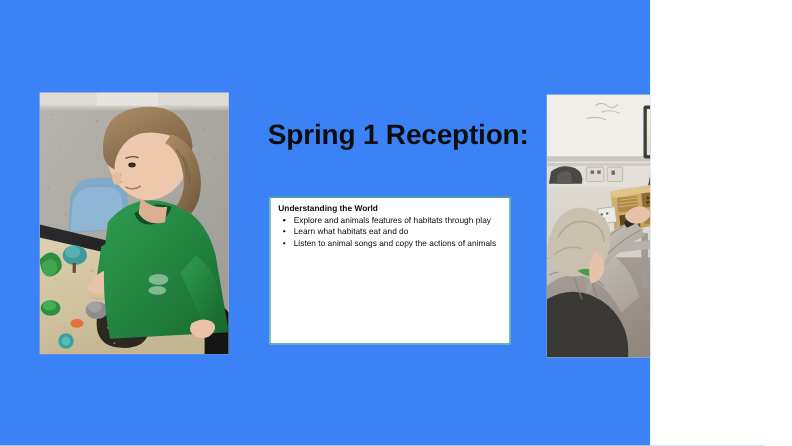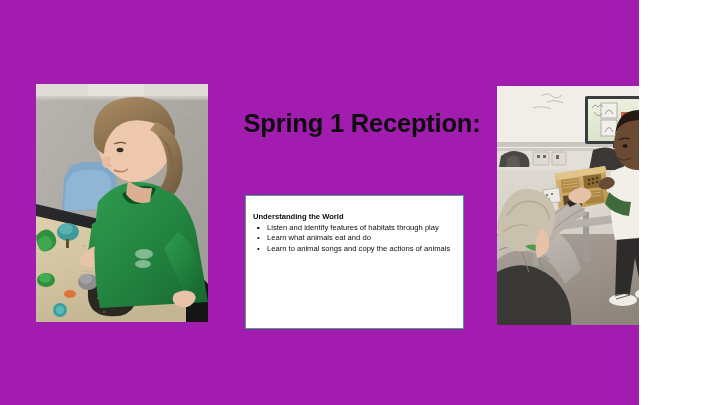--- a/index.html
+++ b/index.html
@@ -7,23 +7,23 @@
     margin: 0;
     padding: 0;
     background: #ffffff;
   }
   body {
     font-family: "Liberation Sans", sans-serif;
     -webkit-font-smoothing: antialiased;
   }
   .slide {
     position: relative;
-    width: 639px;
+    width: 591px;
     height: 405px;
-    background: #a21caf;
+    background: #3b82f6;
     overflow: hidden;
   }
 
   
   .slide-title {
     position: absolute;
     left: 216px;
     top: 108px;
     width: 292px;
     text-align: center;
@@ -32,27 +32,27 @@
     font-weight: bold;
     color: #0d0d0d;
     letter-spacing: -0.2px;
   }
   .slide-title .title-line { display: block; white-space: nowrap; }
 
   
   .textbox {
     position: absolute;
     left: 245px;
-    top: 195px;
+    top: 179px;
     width: 219px;
     height: 134px;
     box-sizing: border-box;
     border: 1.4px solid #44a382;
     background: #ffffff;
-    padding: 16px 8px 0 7px;
+    padding: 5px 8px 0 7px;
   }
   .tb-heading {
     font-size: 7.6px;
     font-weight: bold;
     color: #0d0d0d;
     line-height: 10px;
     margin: 0 0 1px 0;
   }
   .tb-list {
     list-style: none;
@@ -257,29 +257,29 @@
   </div>
 
   <div class="textbox">
     <div class="tb-heading">Understanding the World</div>
     <ul class="tb-list">
       <li>
         <span class="bullet">•</span>
       </li>
       <li>
         <span class="bullet">•</span>
-        <span>Listen and identify features of habitats through play</span>
+        <span>Explore and animals features of habitats through play</span>
       </li>
       <li>
         <span class="bullet">•</span>
-        <span>Learn what animals eat and do</span>
+        <span>Learn what habitats eat and do</span>
       </li>
       <li>
         <span class="bullet">•</span>
-        <span>Learn to animal songs and copy the actions of animals</span>
+        <span>Listen to animal songs and copy the actions of animals</span>
       </li>
     </ul>
   </div>
 
   <div class="photo photo-right">
     <svg viewBox="0 0 185 239" preserveAspectRatio="none">
       <defs>
         <linearGradient id="wallG" x1="0" y1="0" x2="0" y2="1">
           <stop offset="0%" stop-color="#e7e3dc"></stop>
           <stop offset="100%" stop-color="#d5d0c8"></stop>

